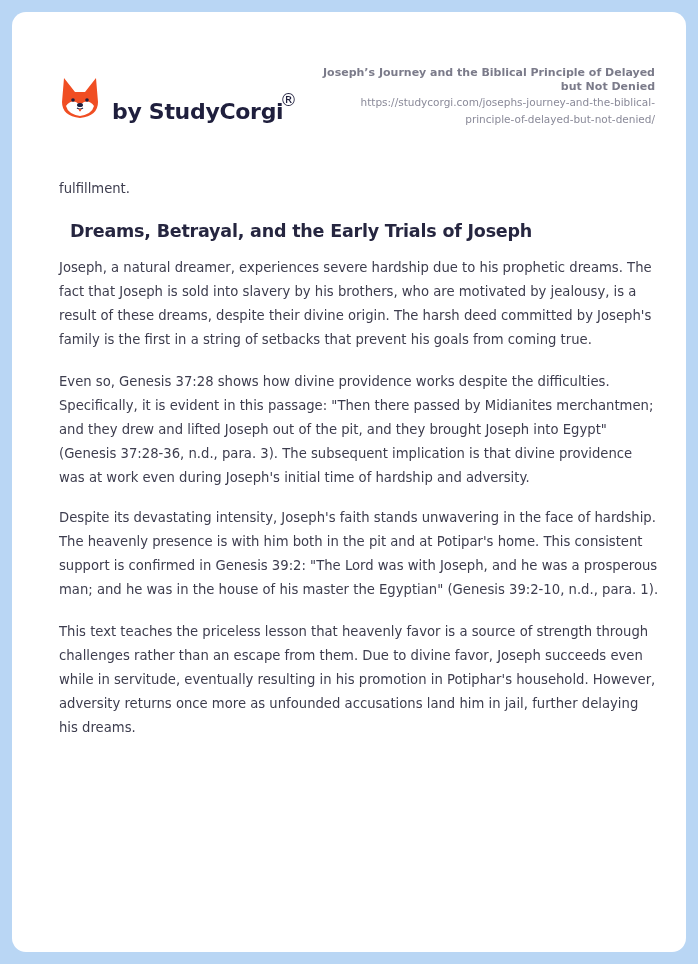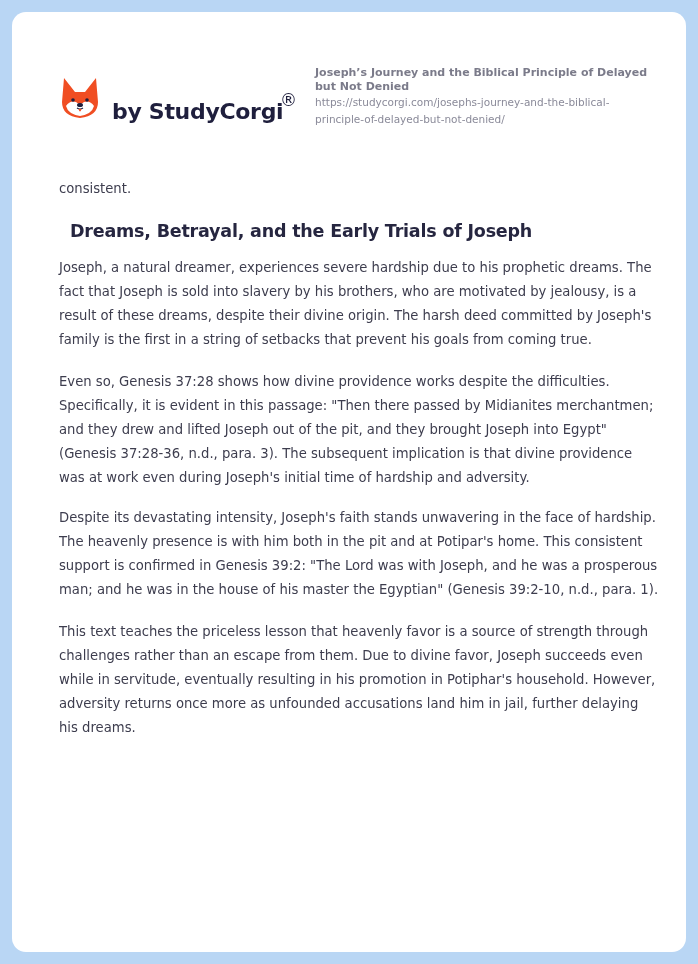--- a/index.html
+++ b/index.html
@@ -38,21 +38,21 @@
   }
   .logo-reg {
     position: absolute;
     left: 220px; top: 14px;
     font-family: "DejaVu Sans", sans-serif;
     font-size: 17px;
     color: #1f1f3d;
   }
   .meta {
     position: absolute; right: 31px; top: 54px;
-    width: 340px; 
+    width: 340px; text-align: right;
   }
   .meta-title {
     font-family: "DejaVu Sans", sans-serif;
     font-weight: bold;
     font-size: 11px;
     line-height: 14px;
     color: #7b7b8a;
   }
   .meta-url {
     margin-top: 0;
@@ -107,21 +107,21 @@
       <span class="logo-text">by StudyCorgi</span>
       <span class="logo-reg">®</span>
     </div>
     <div class="meta">
       <div class="meta-title">Joseph’s Journey and the Biblical Principle of Delayed but Not Denied</div>
       <div class="meta-url">https://studycorgi.com/josephs-journey-and-the-biblical-principle-of-delayed-but-not-denied/</div>
     </div>
   </div>
 
   <div class="content">
-    <p class="p-first">consistent.</p>
+    <p class="p-first">fulfillment.</p>
 
     <h2 class="gap-h">Dreams, Betrayal, and the Early Trials of Joseph</h2>
     <p class="gap-p">Joseph, a natural dreamer, experiences severe hardship due to his prophetic dreams. The fact that Joseph is sold into slavery by his brothers, who are motivated by jealousy, is a result of these dreams, despite their divine origin. The harsh deed committed by Joseph's family is the first in a string of setbacks that prevent his goals from coming true.</p>
     <p class="gap-ph">Even so, Genesis 37:28 shows how divine providence works despite the difficulties. Specifically, it is evident in this passage: "Then there passed by Midianites merchantmen; and they drew and lifted Joseph out of the pit, and they brought Joseph into Egypt" (Genesis 37:28-36, n.d., para. 3). The subsequent implication is that divine providence was at work even during Joseph's initial time of hardship and adversity.</p>
 
     <p class="gap-p">Despite its devastating intensity, Joseph's faith stands unwavering in the face of hardship. The heavenly presence is with him both in the pit and at Potipar's home. This consistent support is confirmed in Genesis 39:2: "The Lord was with Joseph, and he was a prosperous man; and he was in the house of his master the Egyptian" (Genesis 39:2-10, n.d., para. 1).</p>
     <p class="gap-ph">This text teaches the priceless lesson that heavenly favor is a source of strength through challenges rather than an escape from them. Due to divine favor, Joseph succeeds even while in servitude, eventually resulting in his promotion in Potiphar's household. However, adversity returns once more as unfounded accusations land him in jail, further delaying his dreams.</p>
 
   </div>
 </div>

